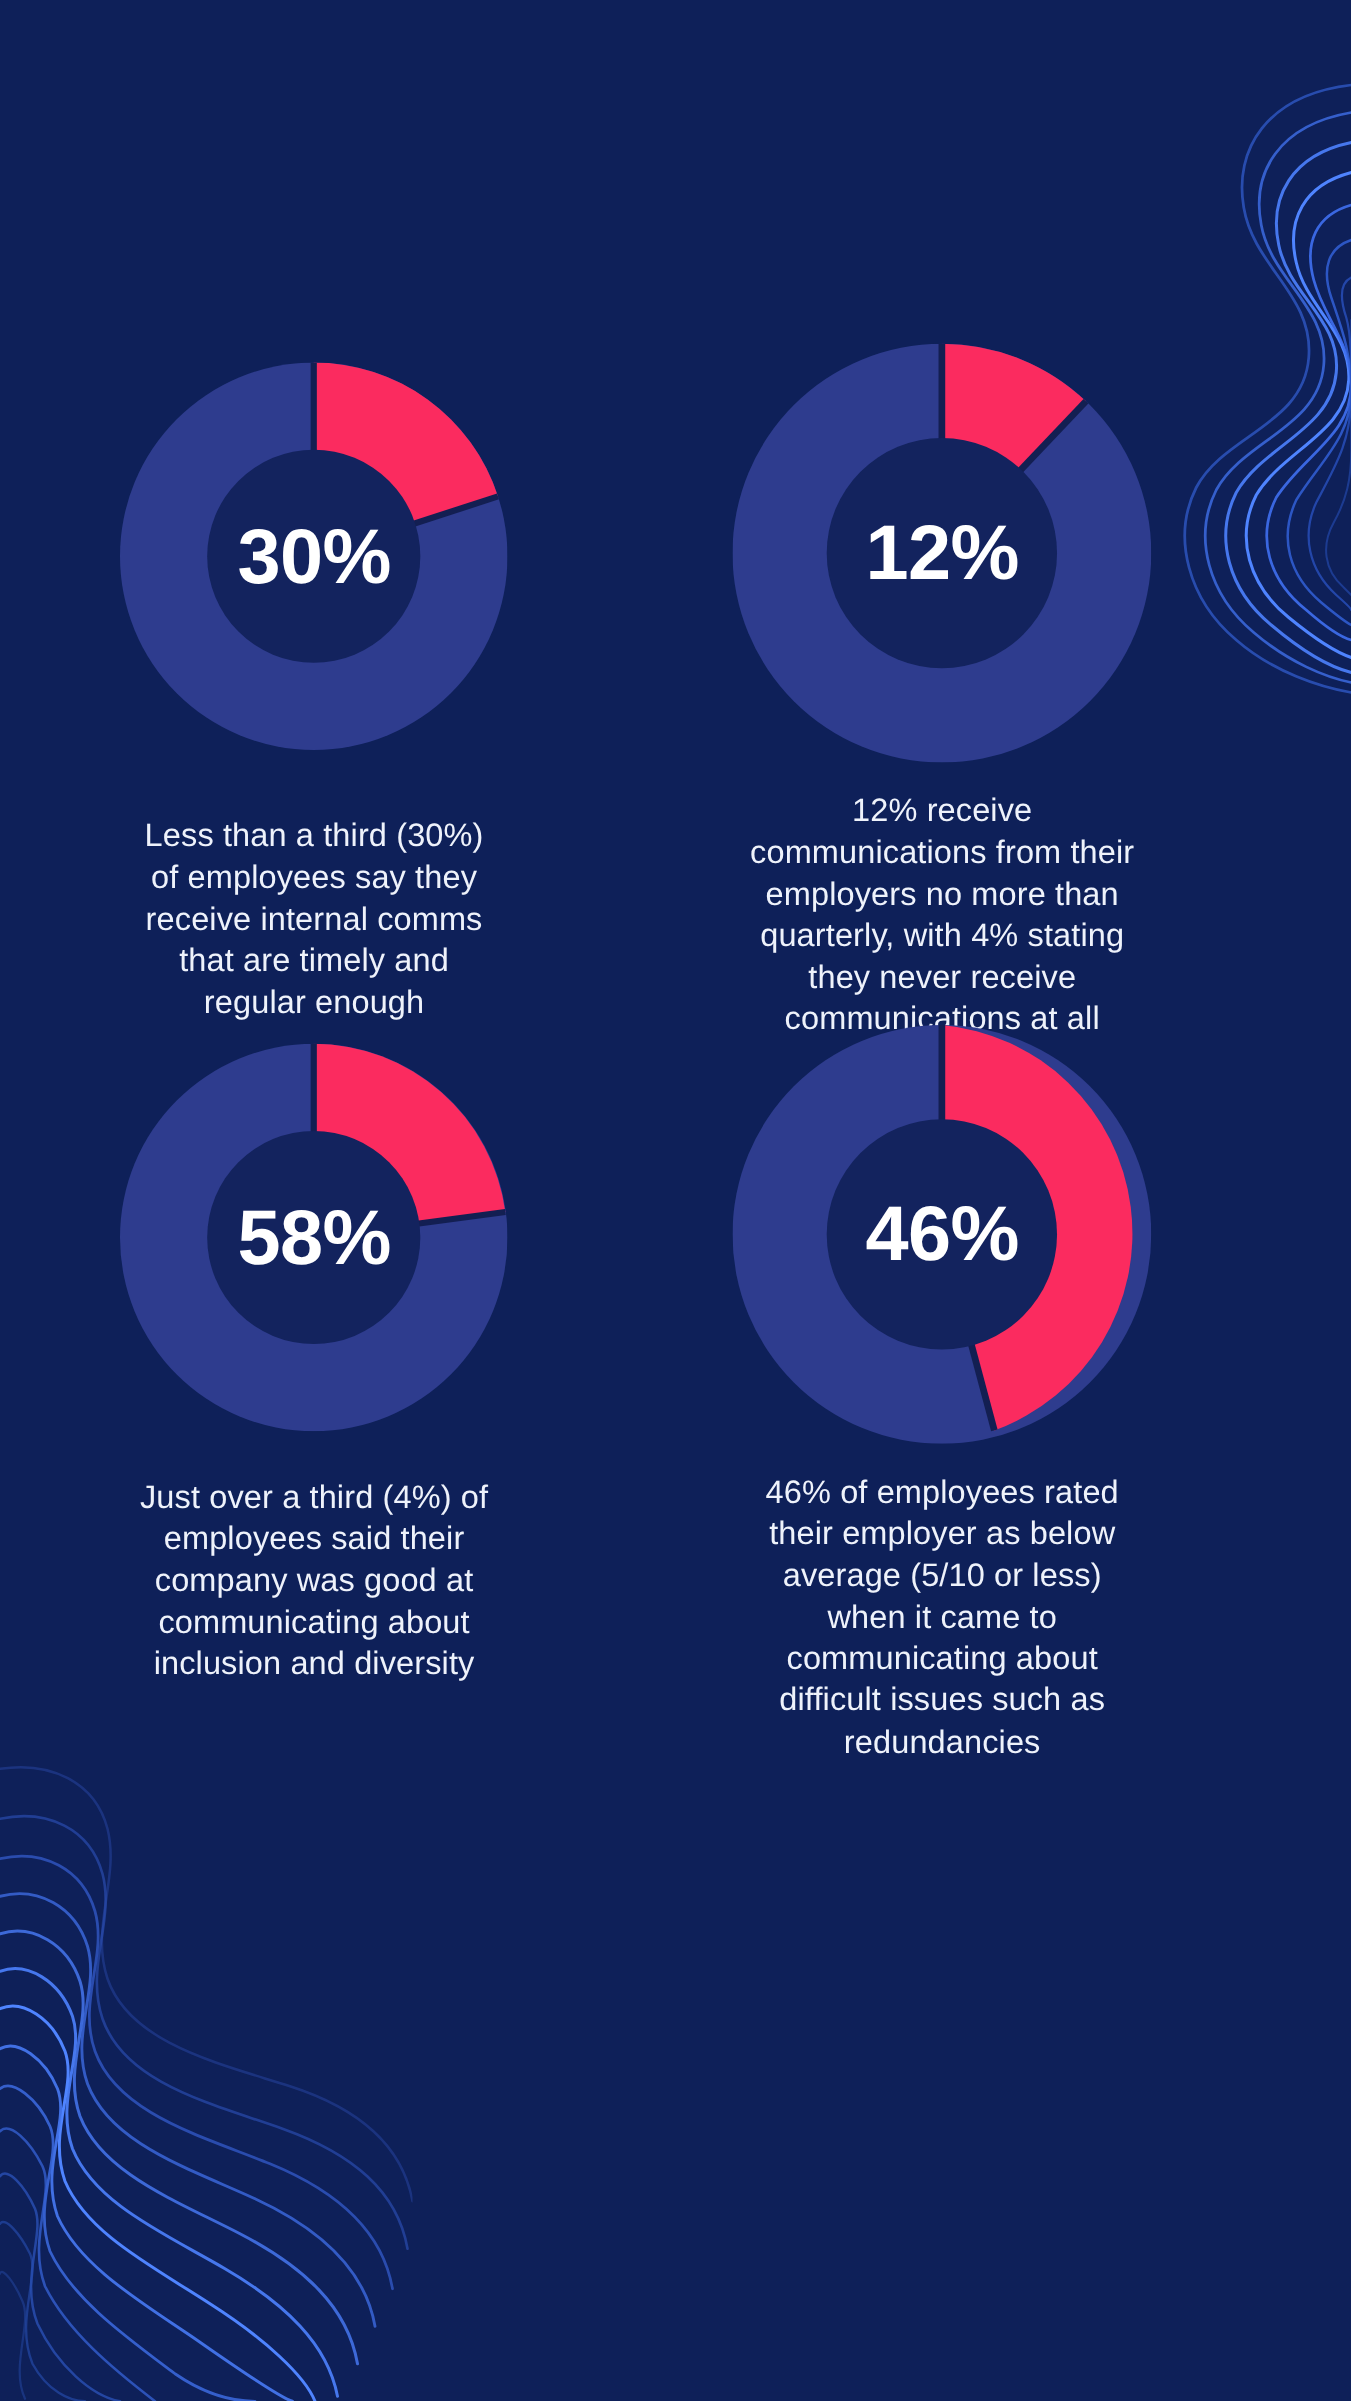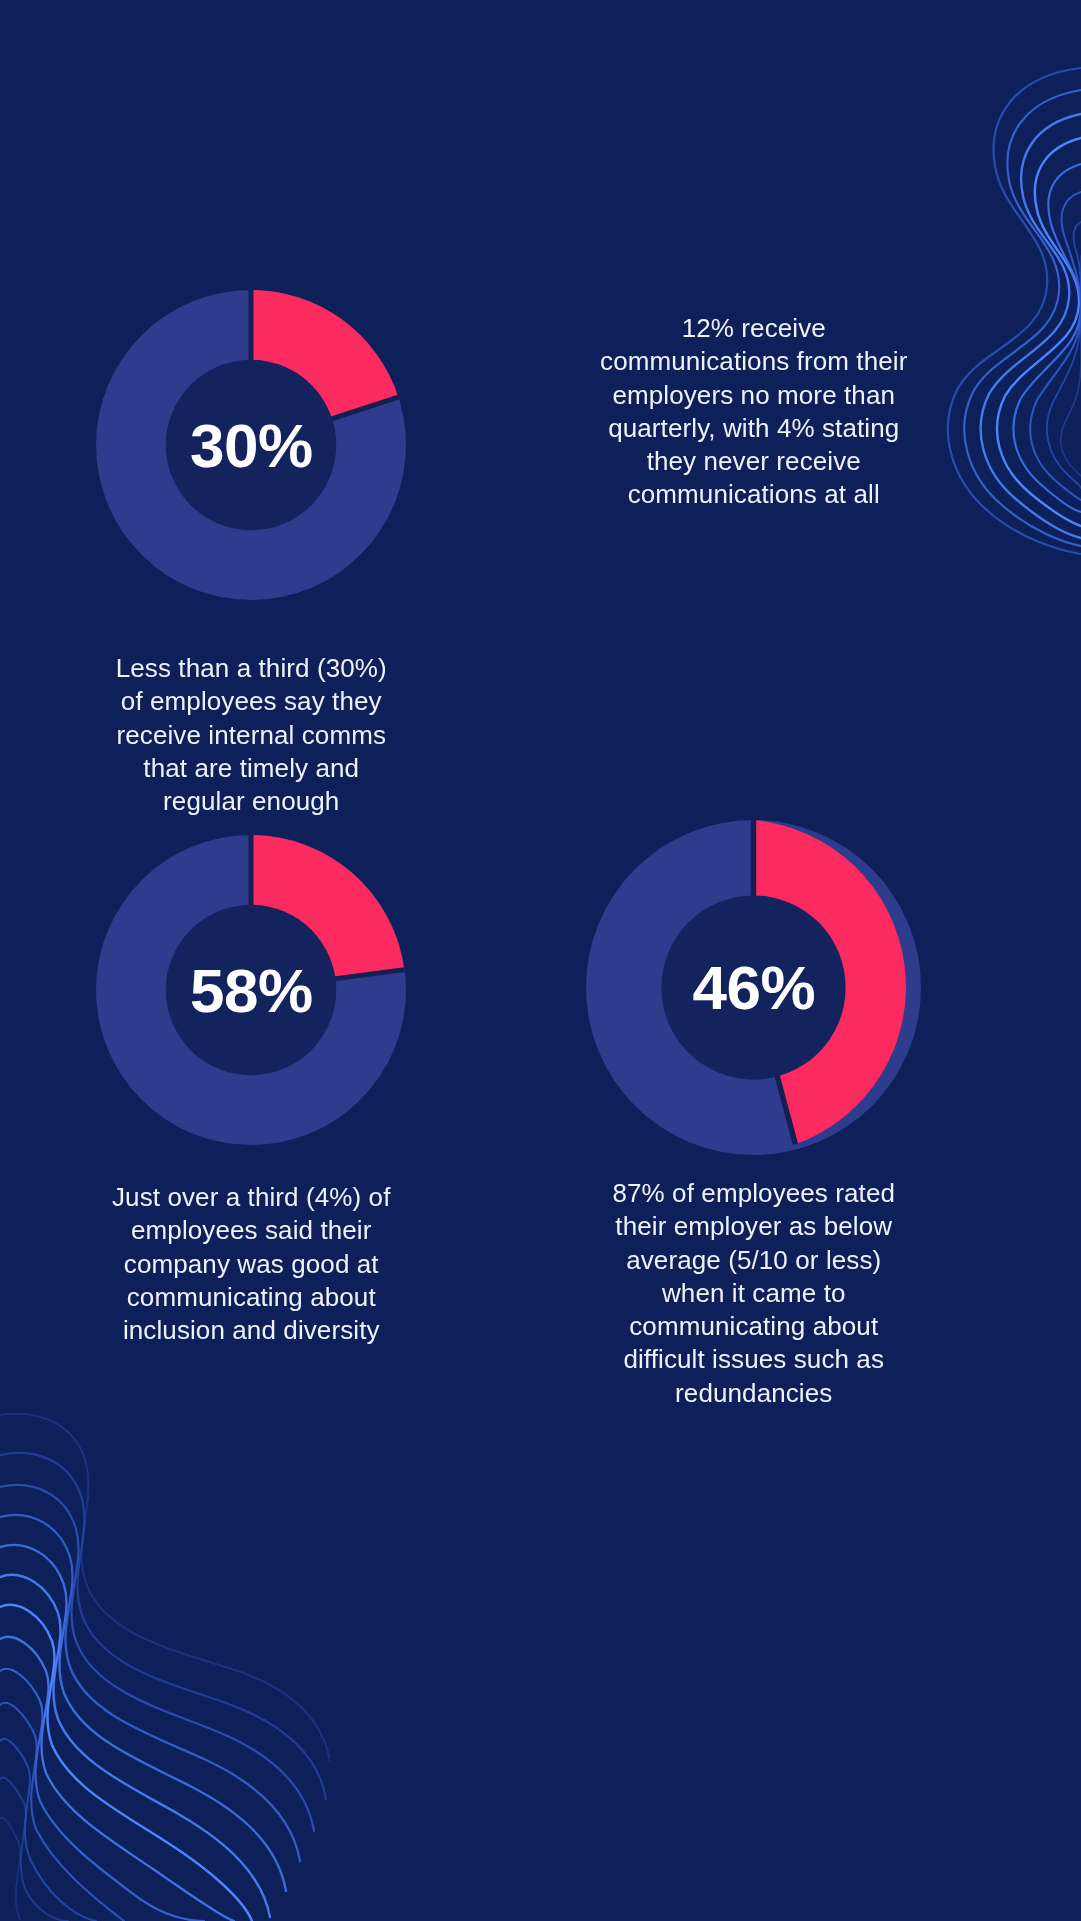--- a/index.html
+++ b/index.html
@@ -146,20 +146,30 @@
         <path d="M50 50 L50 0" stroke="#131f52" stroke-width="1.6" fill="none"></path>
         <path d="M50 50 L97.55 34.55" stroke="#131f52" stroke-width="1.6" fill="none"></path>
         <circle cx="50" cy="50" r="27.5" fill="#13235e"></circle>
       </svg>
       <div class="donut-label">30%</div>
     </div>
     <p class="caption">Less than a third (30%) of employees say they receive internal comms that are timely and regular enough</p>
   </section>
 
   <section class="cell cell-1">
+    <div class="donut-wrap">
+      <svg class="donut-svg" width="335" height="335" viewBox="0 0 100 100">
+        <circle cx="50" cy="50" r="50" fill="#2e3c8e"></circle>
+        <path d="M50 50 L50 0 A50 50 0 0 1 84.40 13.73 Z" fill="#fb2b5f"></path>
+        <path d="M50 50 L50 0" stroke="#131f52" stroke-width="1.6" fill="none"></path>
+        <path d="M50 50 L84.40 13.73" stroke="#131f52" stroke-width="1.6" fill="none"></path>
+        <circle cx="50" cy="50" r="27.5" fill="#13235e"></circle>
+      </svg>
+      <div class="donut-label">12%</div>
+    </div>
     <p class="caption">12% receive communications from their employers no more than quarterly, with 4% stating they never receive communications at all</p>
   </section>
 
   <section class="cell cell-2">
     <div class="donut-wrap">
       <svg class="donut-svg" width="310" height="310" viewBox="0 0 100 100">
         <circle cx="50" cy="50" r="50" fill="#2e3c8e"></circle>
         <path d="M50 50 L50 0 A50 50 0 0 1 99.44 43.43 Z" fill="#fb2b5f"></path>
         <path d="M50 50 L50 0" stroke="#131f52" stroke-width="1.6" fill="none"></path>
         <path d="M50 50 L99.44 43.43" stroke="#131f52" stroke-width="1.6" fill="none"></path>
@@ -174,16 +184,16 @@
     <div class="donut-wrap">
       <svg class="donut-svg" width="335" height="335" viewBox="0 0 100 100">
         <circle cx="50" cy="50" r="50" fill="#2e3c8e"></circle>
         <path d="M50 50 L50 0 A50 50 0 0 1 62.53 96.81 Z" fill="#fb2b5f"></path>
         <path d="M50 50 L50 0" stroke="#131f52" stroke-width="1.6" fill="none"></path>
         <path d="M50 50 L62.53 96.81" stroke="#131f52" stroke-width="1.6" fill="none"></path>
         <circle cx="50" cy="50" r="27.5" fill="#13235e"></circle>
       </svg>
       <div class="donut-label">46%</div>
     </div>
-    <p class="caption">87% of employees rated their employer as below average (5/10 or less) when it came to communicating about difficult issues such as redundancies</p>
+    <p class="caption">46% of employees rated their employer as below average (5/10 or less) when it came to communicating about difficult issues such as redundancies</p>
   </section>
 
 </main>
 
 </body></html>

